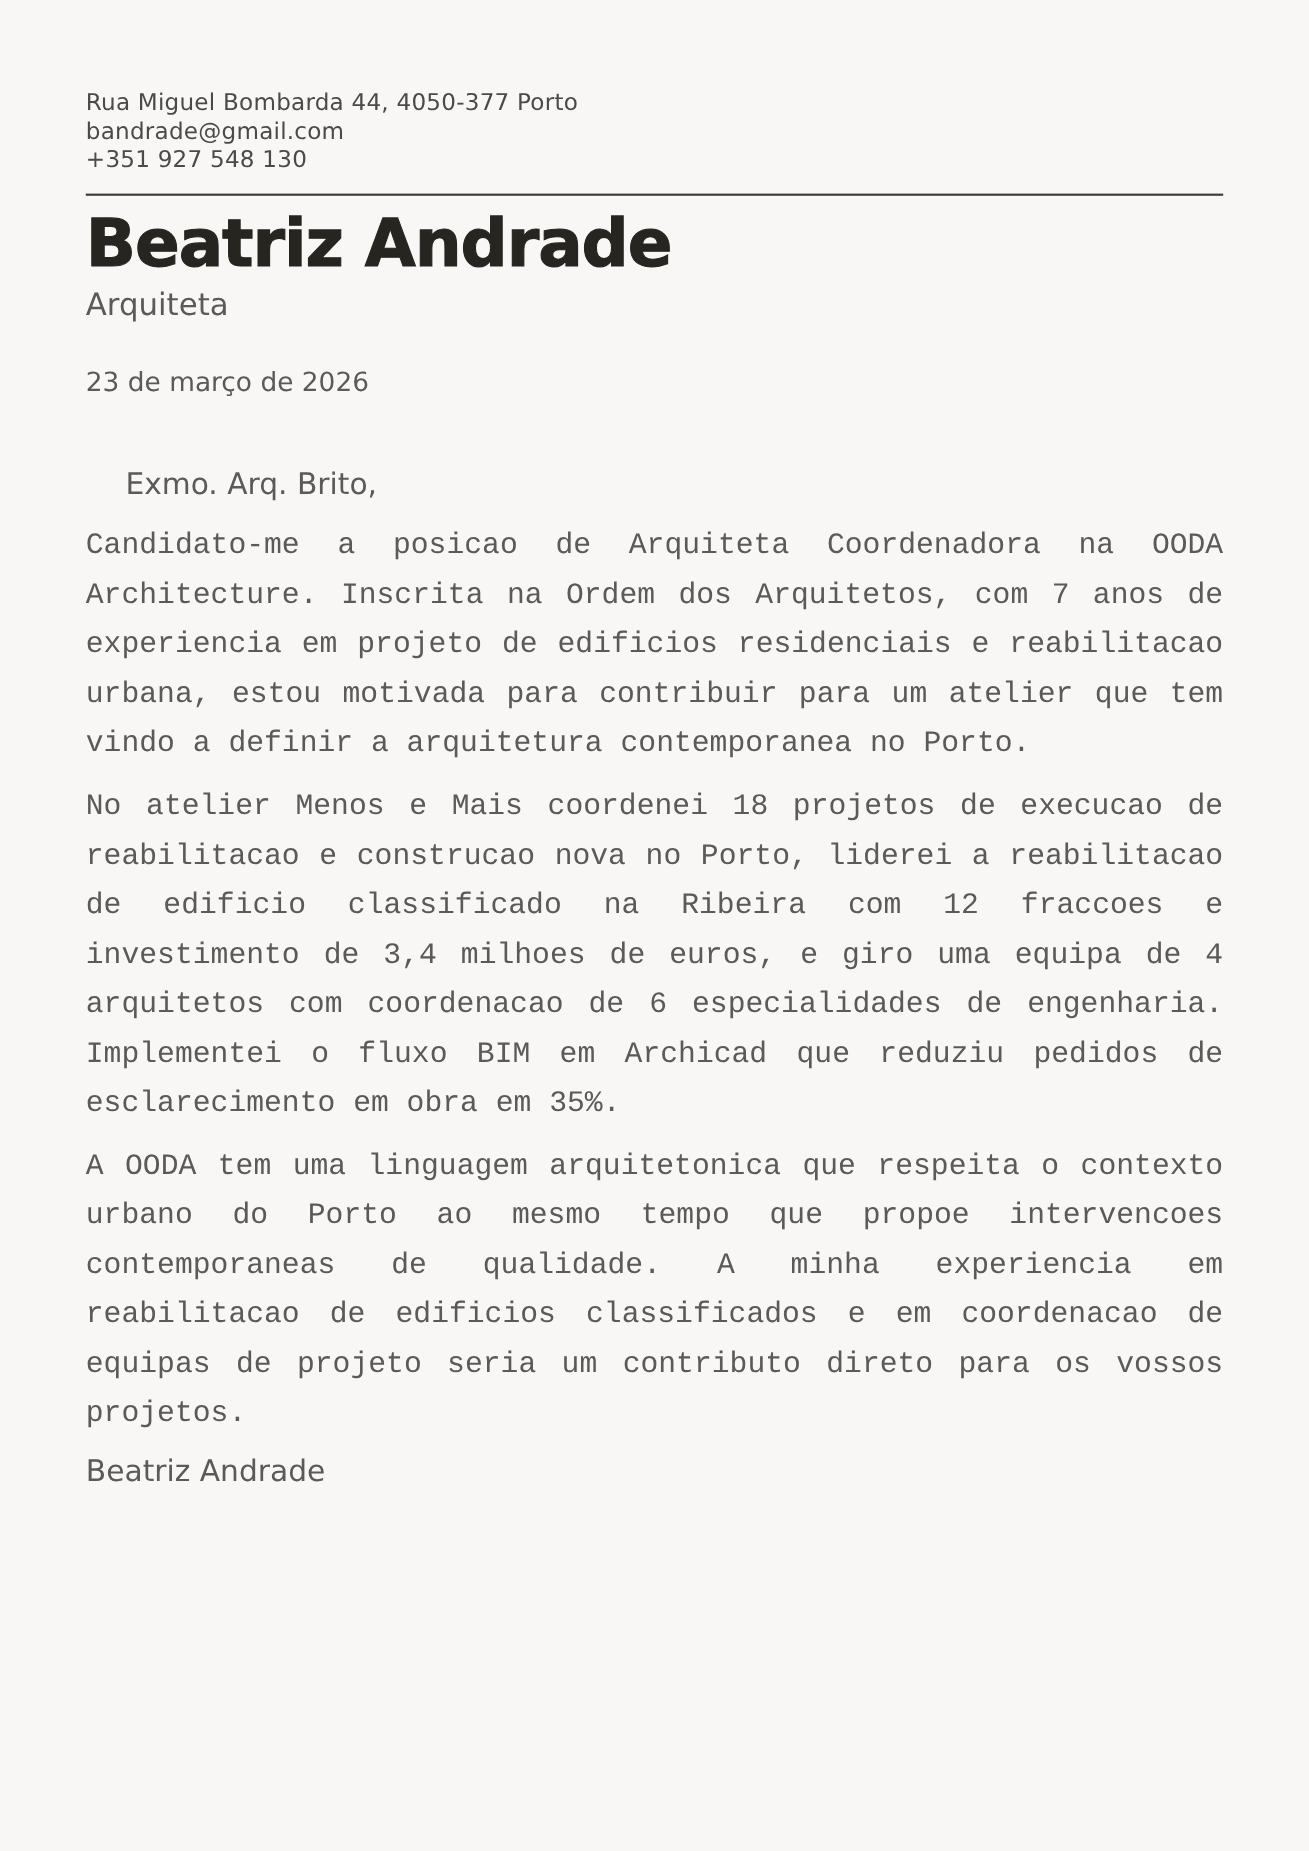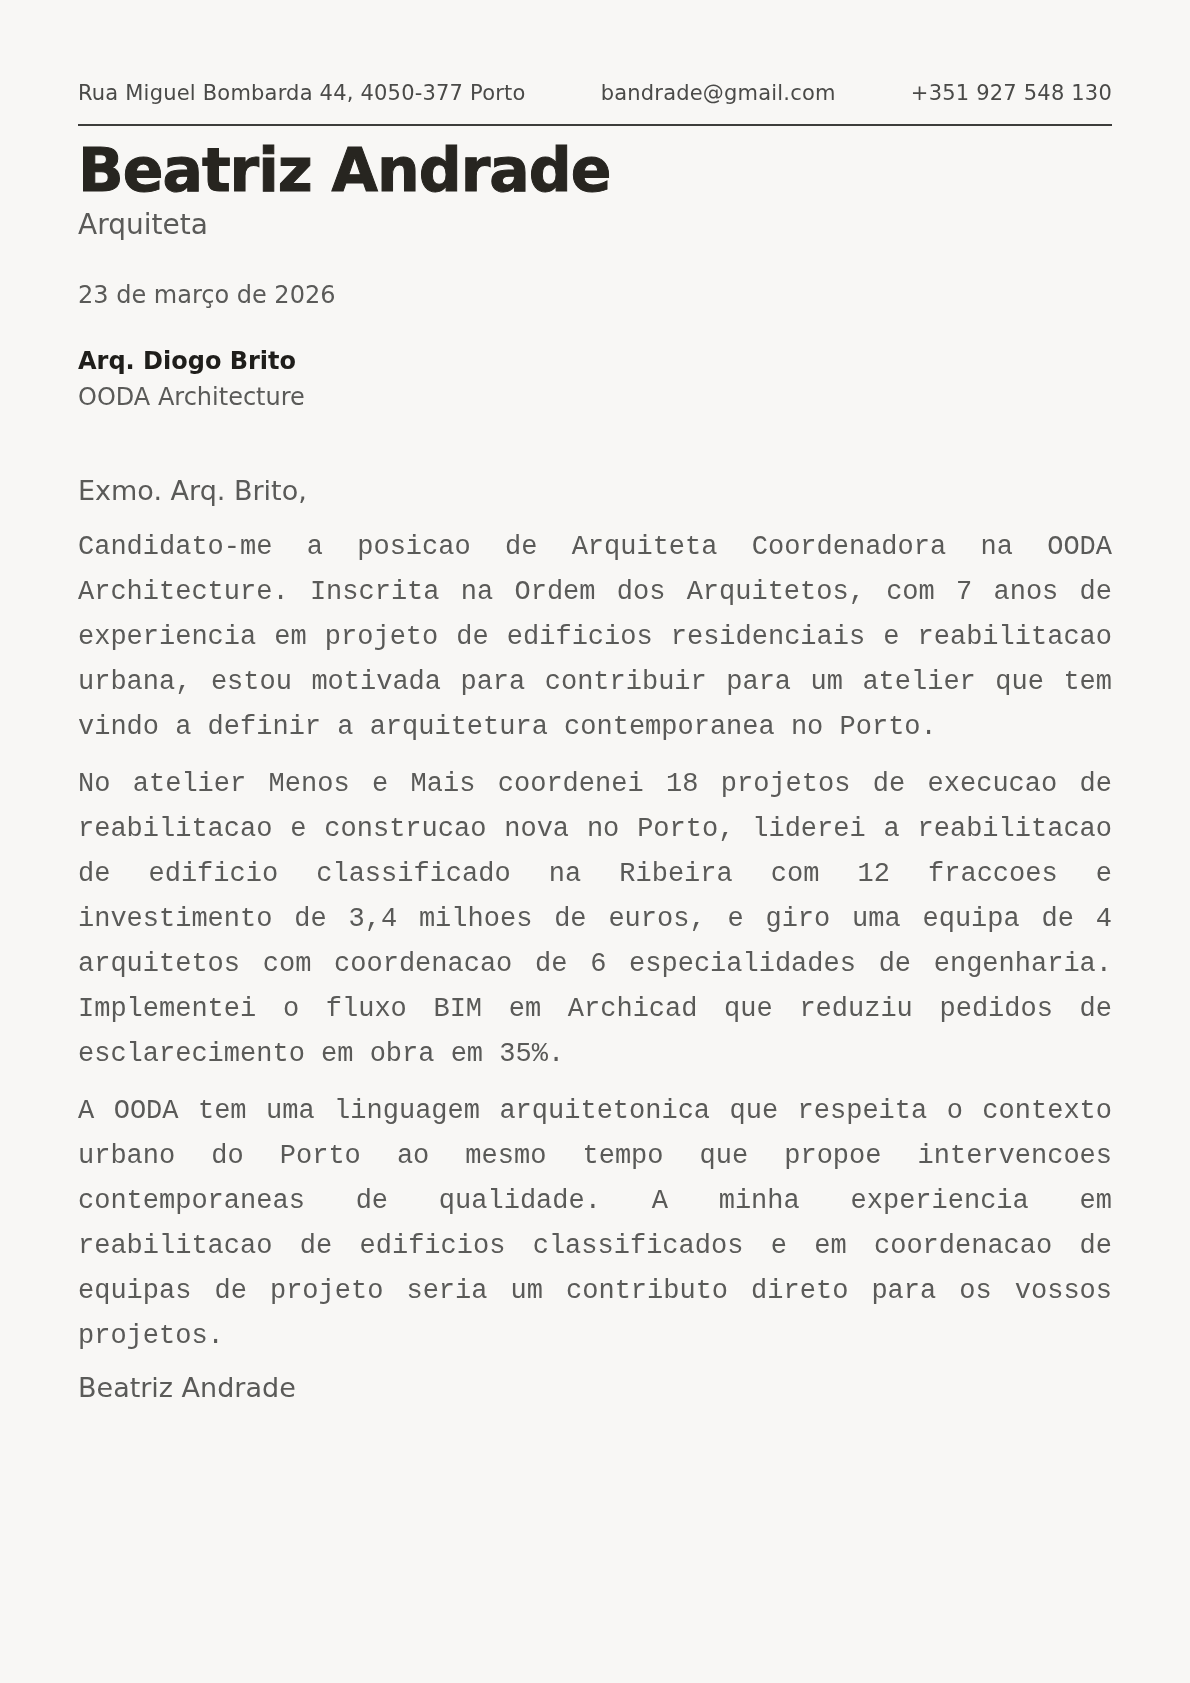--- a/index.html
+++ b/index.html
@@ -25,20 +25,21 @@
   }
   
   .contact-row {
     display: flex;
     justify-content: space-between;
     align-items: baseline;
     font-size: 21px;
     line-height: 26px;
     color: var(--header-ink);
     letter-spacing: 0.2px;
+    flex-direction: column;
   }
   .divider {
     margin-top: 18px;
     border: none;
     border-bottom: 2px solid var(--rule);
     height: 0;
   }
   
   .applicant-name {
     margin-top: 14px;
@@ -74,20 +75,21 @@
     font-size: 24px;
     line-height: 30px;
     color: var(--muted);
   }
   
   .salutation {
     margin-top: 56px;
     font-size: 27px;
     line-height: 45px;
     color: var(--muted);
+    margin-left: 36px;
   }
   .para {
     margin-top: 12px;
     font-size: 27px;
     line-height: 45px;
     color: var(--muted);
     text-align: justify;
     font-family: Liberation Mono, monospace;
   }
   .closing {
@@ -114,24 +116,20 @@
     <span>+351 927 548 130</span>
   </div>
 
   <hr class="divider">
 
   <div class="applicant-name">Beatriz Andrade</div>
   <div class="applicant-role">Arquiteta</div>
 
   <div class="letter-date">23 de março de 2026</div>
 
-  <div class="recipient">
-    <div class="recipient-name">Arq. Diogo Brito</div>
-    <div class="recipient-company">OODA Architecture</div>
-  </div>
 
   <div class="salutation">Exmo. Arq. Brito,</div>
 
   <p class="para">Candidato-me a posicao de Arquiteta Coordenadora na OODA Architecture. Inscrita na Ordem dos Arquitetos, com 7 anos de experiencia em projeto de edificios residenciais e reabilitacao urbana, estou motivada para contribuir para um atelier que tem vindo a definir a arquitetura contemporanea no Porto.</p>
   <p class="para">No atelier Menos e Mais coordenei 18 projetos de execucao de reabilitacao e construcao nova no Porto, liderei a reabilitacao de edificio classificado na Ribeira com 12 fraccoes e investimento de 3,4 milhoes de euros, e giro uma equipa de 4 arquitetos com coordenacao de 6 especialidades de engenharia. Implementei o fluxo BIM em Archicad que reduziu pedidos de esclarecimento em obra em 35%.</p>
   <p class="para">A OODA tem uma linguagem arquitetonica que respeita o contexto urbano do Porto ao mesmo tempo que propoe intervencoes contemporaneas de qualidade. A minha experiencia em reabilitacao de edificios classificados e em coordenacao de equipas de projeto seria um contributo direto para os vossos projetos.</p>
 
   <div class="signature">Beatriz Andrade</div>
 
 </div>

